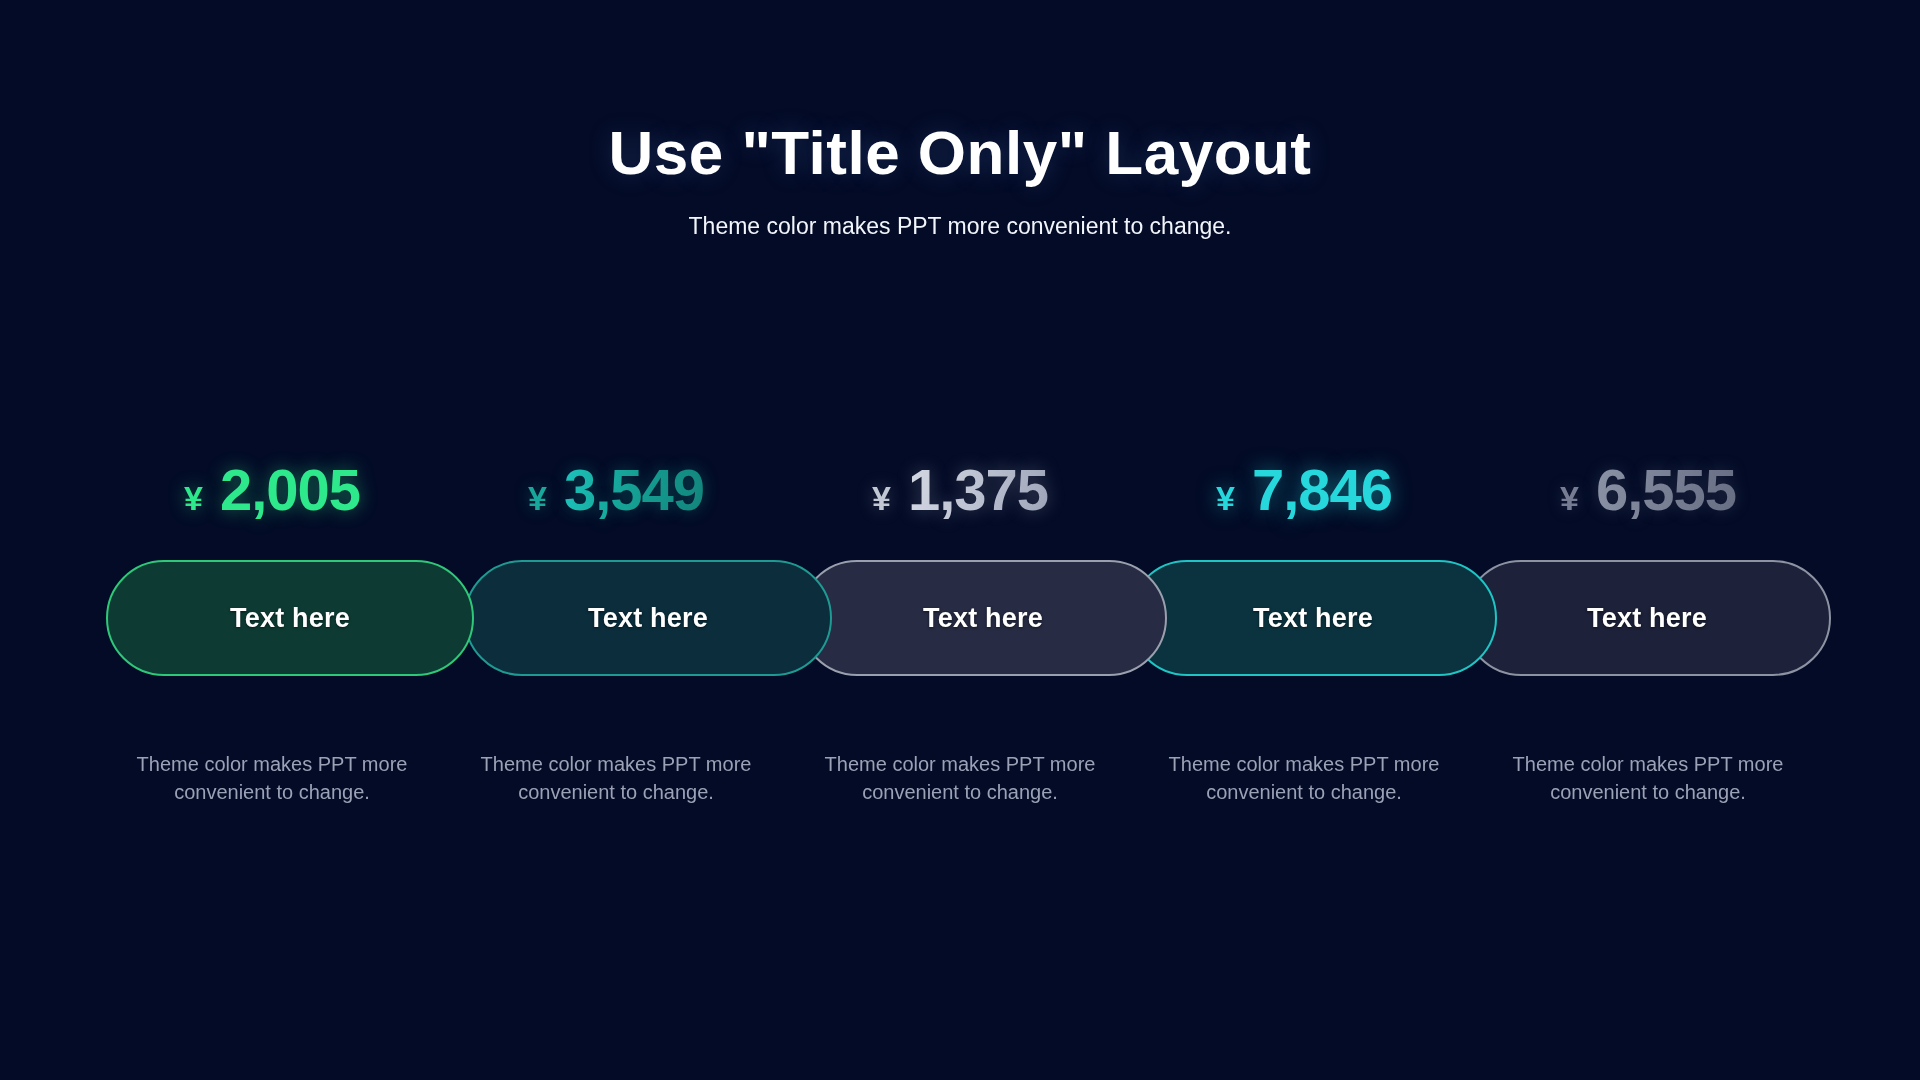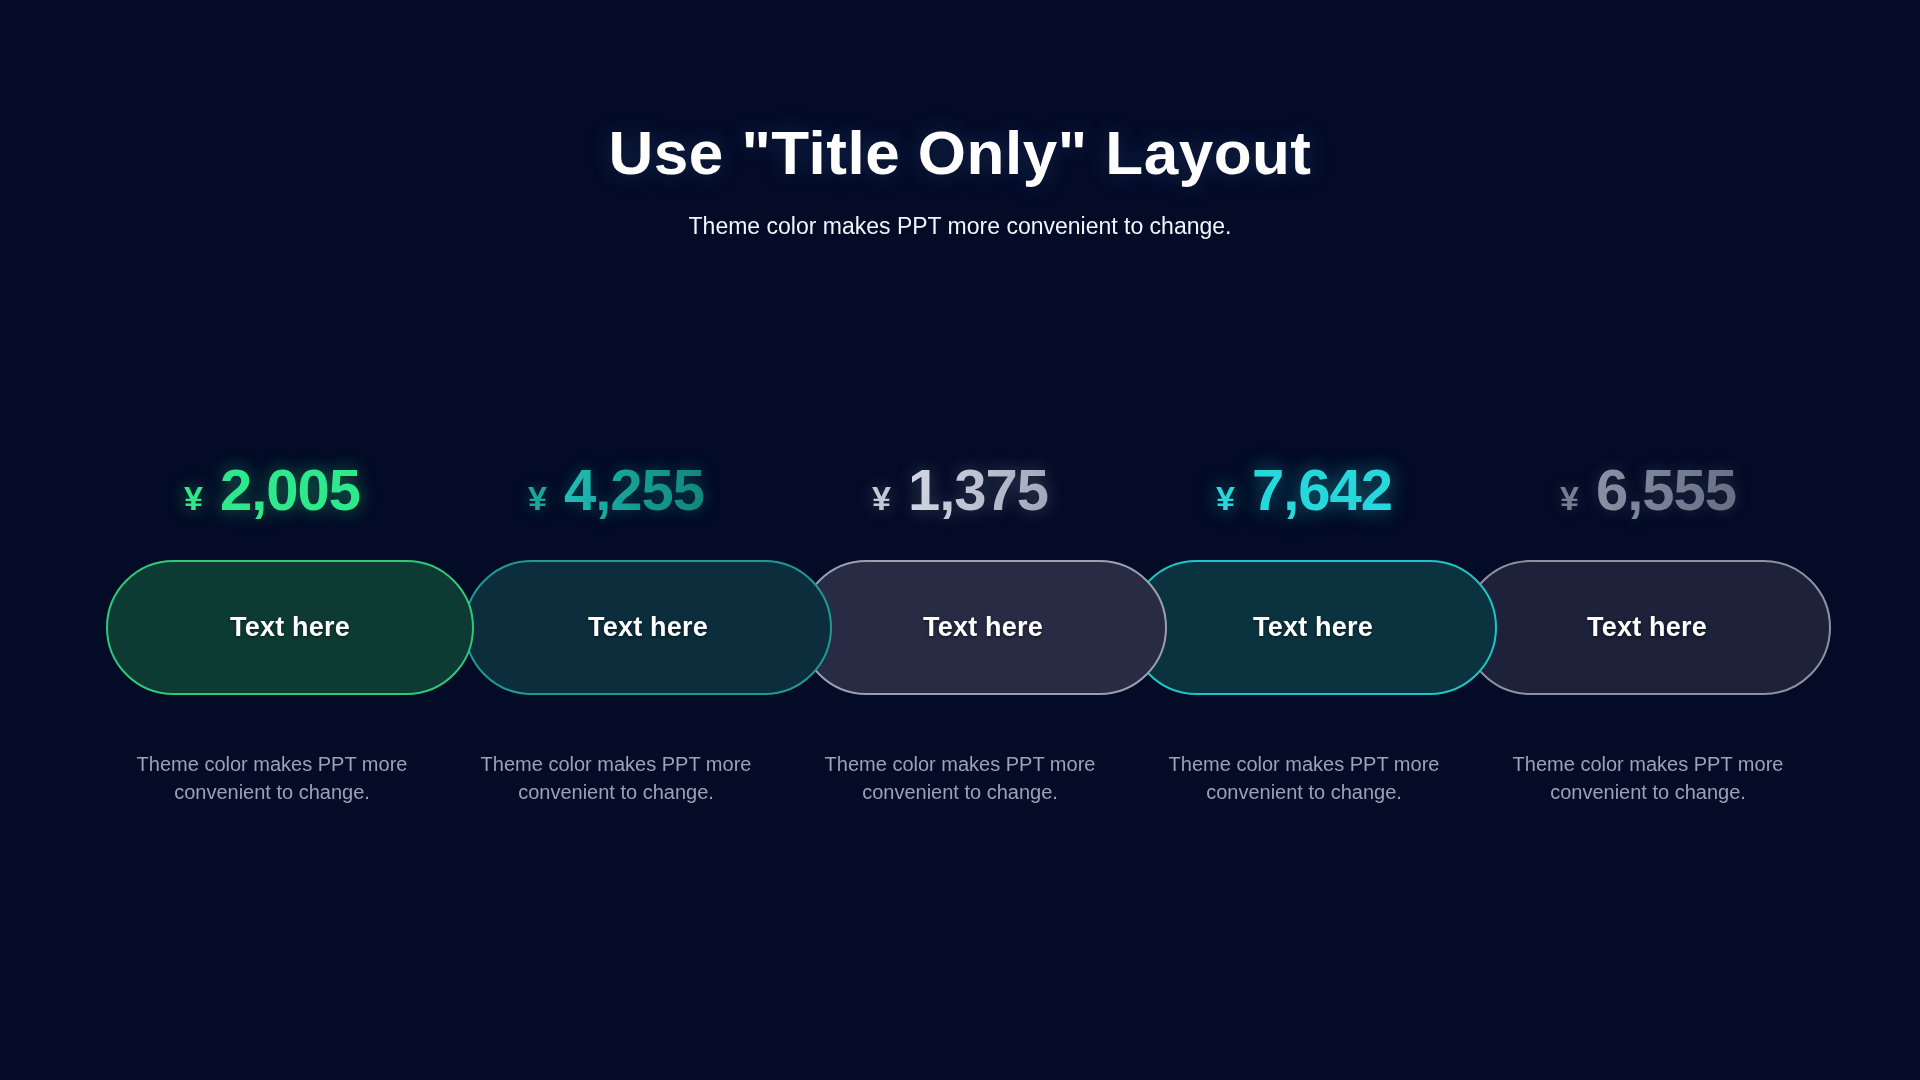--- a/index.html
+++ b/index.html
@@ -78,21 +78,21 @@
 
   
   .pills {
     position:absolute;
     top:560px; left:0;
     width:1920px; height:135px;
   }
   .pill {
     position:absolute;
     top:0;
-    width:368px; height:135px;
+    width:368px; height:116px;
     border-radius:70px;
     border:2px solid #444;
     display:flex;
     align-items:center;
     justify-content:center;
   }
   .pill-label {
     font-size:27px;
     font-weight:bold;
     color:#ffffff;
@@ -139,33 +139,33 @@
   <div class="prices">
     <div class="price-cell">
       <span class="price p-green">
         <span class="yen">¥</span>
           <span class="amt">2,005</span>
       </span>
     </div>
     <div class="price-cell">
       <span class="price p-teal">
         <span class="yen">¥</span>
-          <span class="amt">4,255</span>
+          <span class="amt">3,549</span>
       </span>
     </div>
     <div class="price-cell">
       <span class="price p-silver">
         <span class="yen">¥</span>
           <span class="amt">1,375</span>
       </span>
     </div>
     <div class="price-cell">
       <span class="price p-cyan">
         <span class="yen">¥</span>
-          <span class="amt">7,642</span>
+          <span class="amt">7,846</span>
       </span>
     </div>
     <div class="price-cell">
       <span class="price p-gray">
         <span class="yen">¥</span>
           <span class="amt">6,555</span>
       </span>
     </div>
   </div>
 

